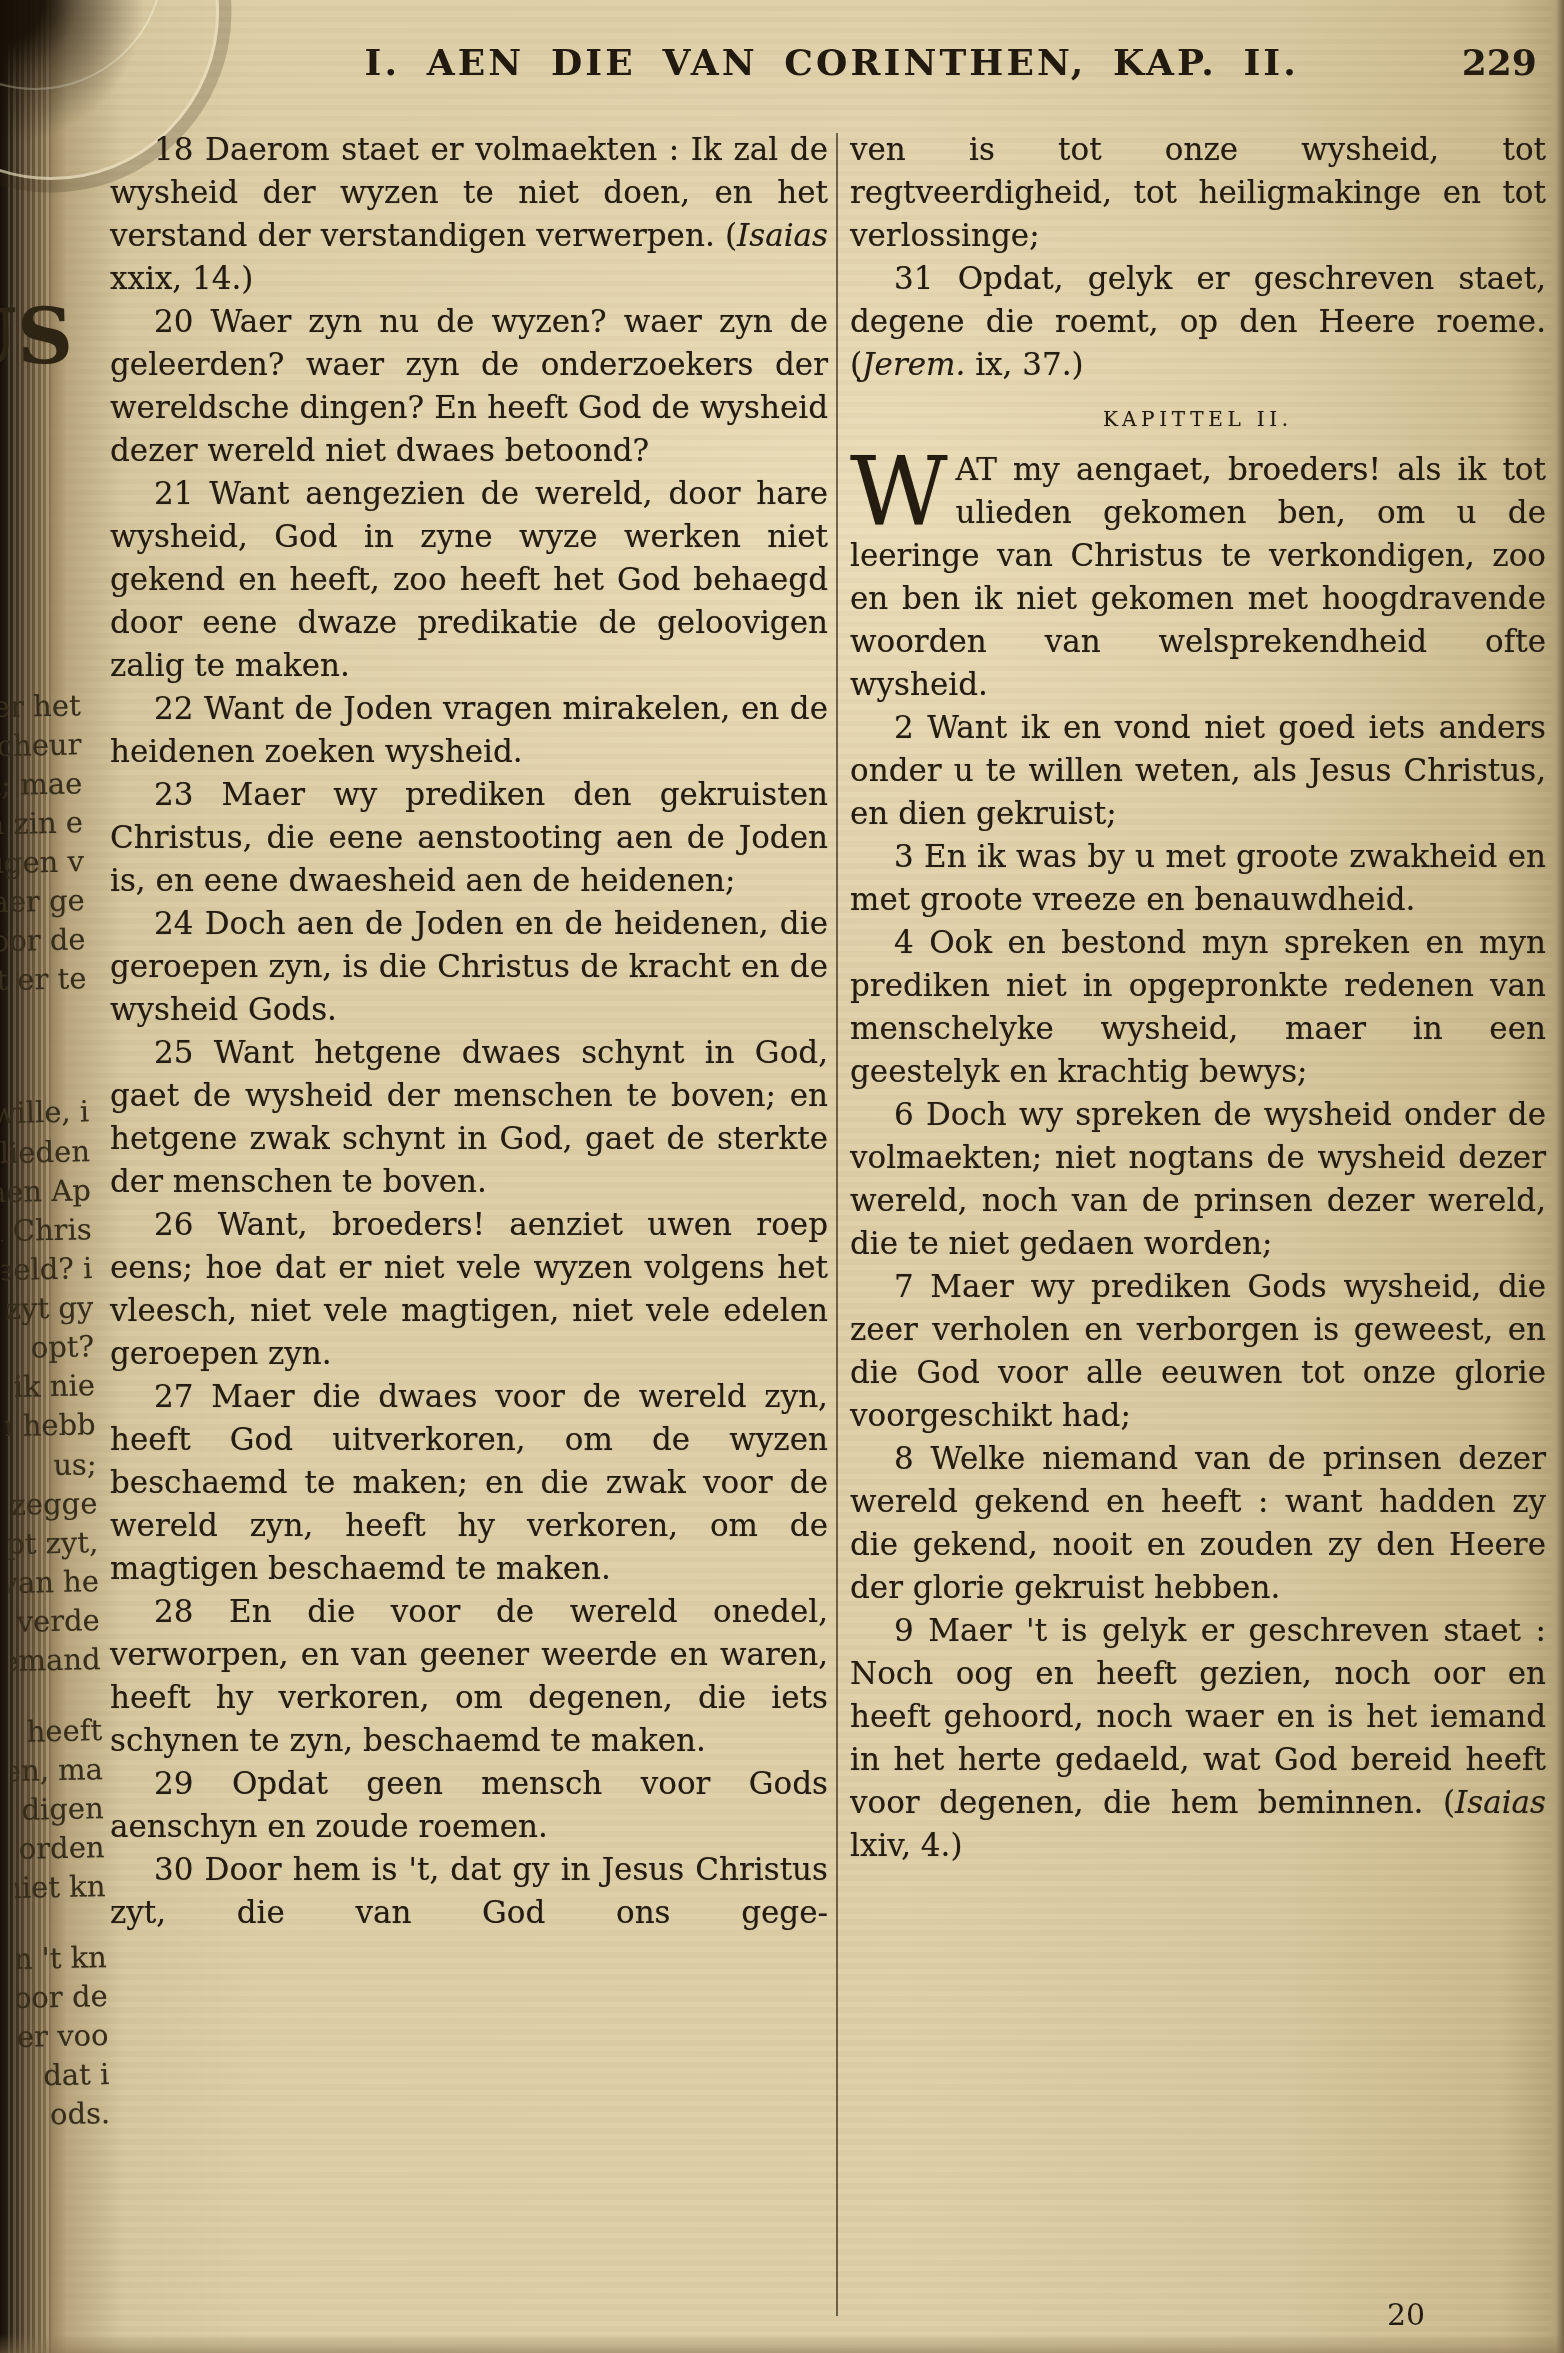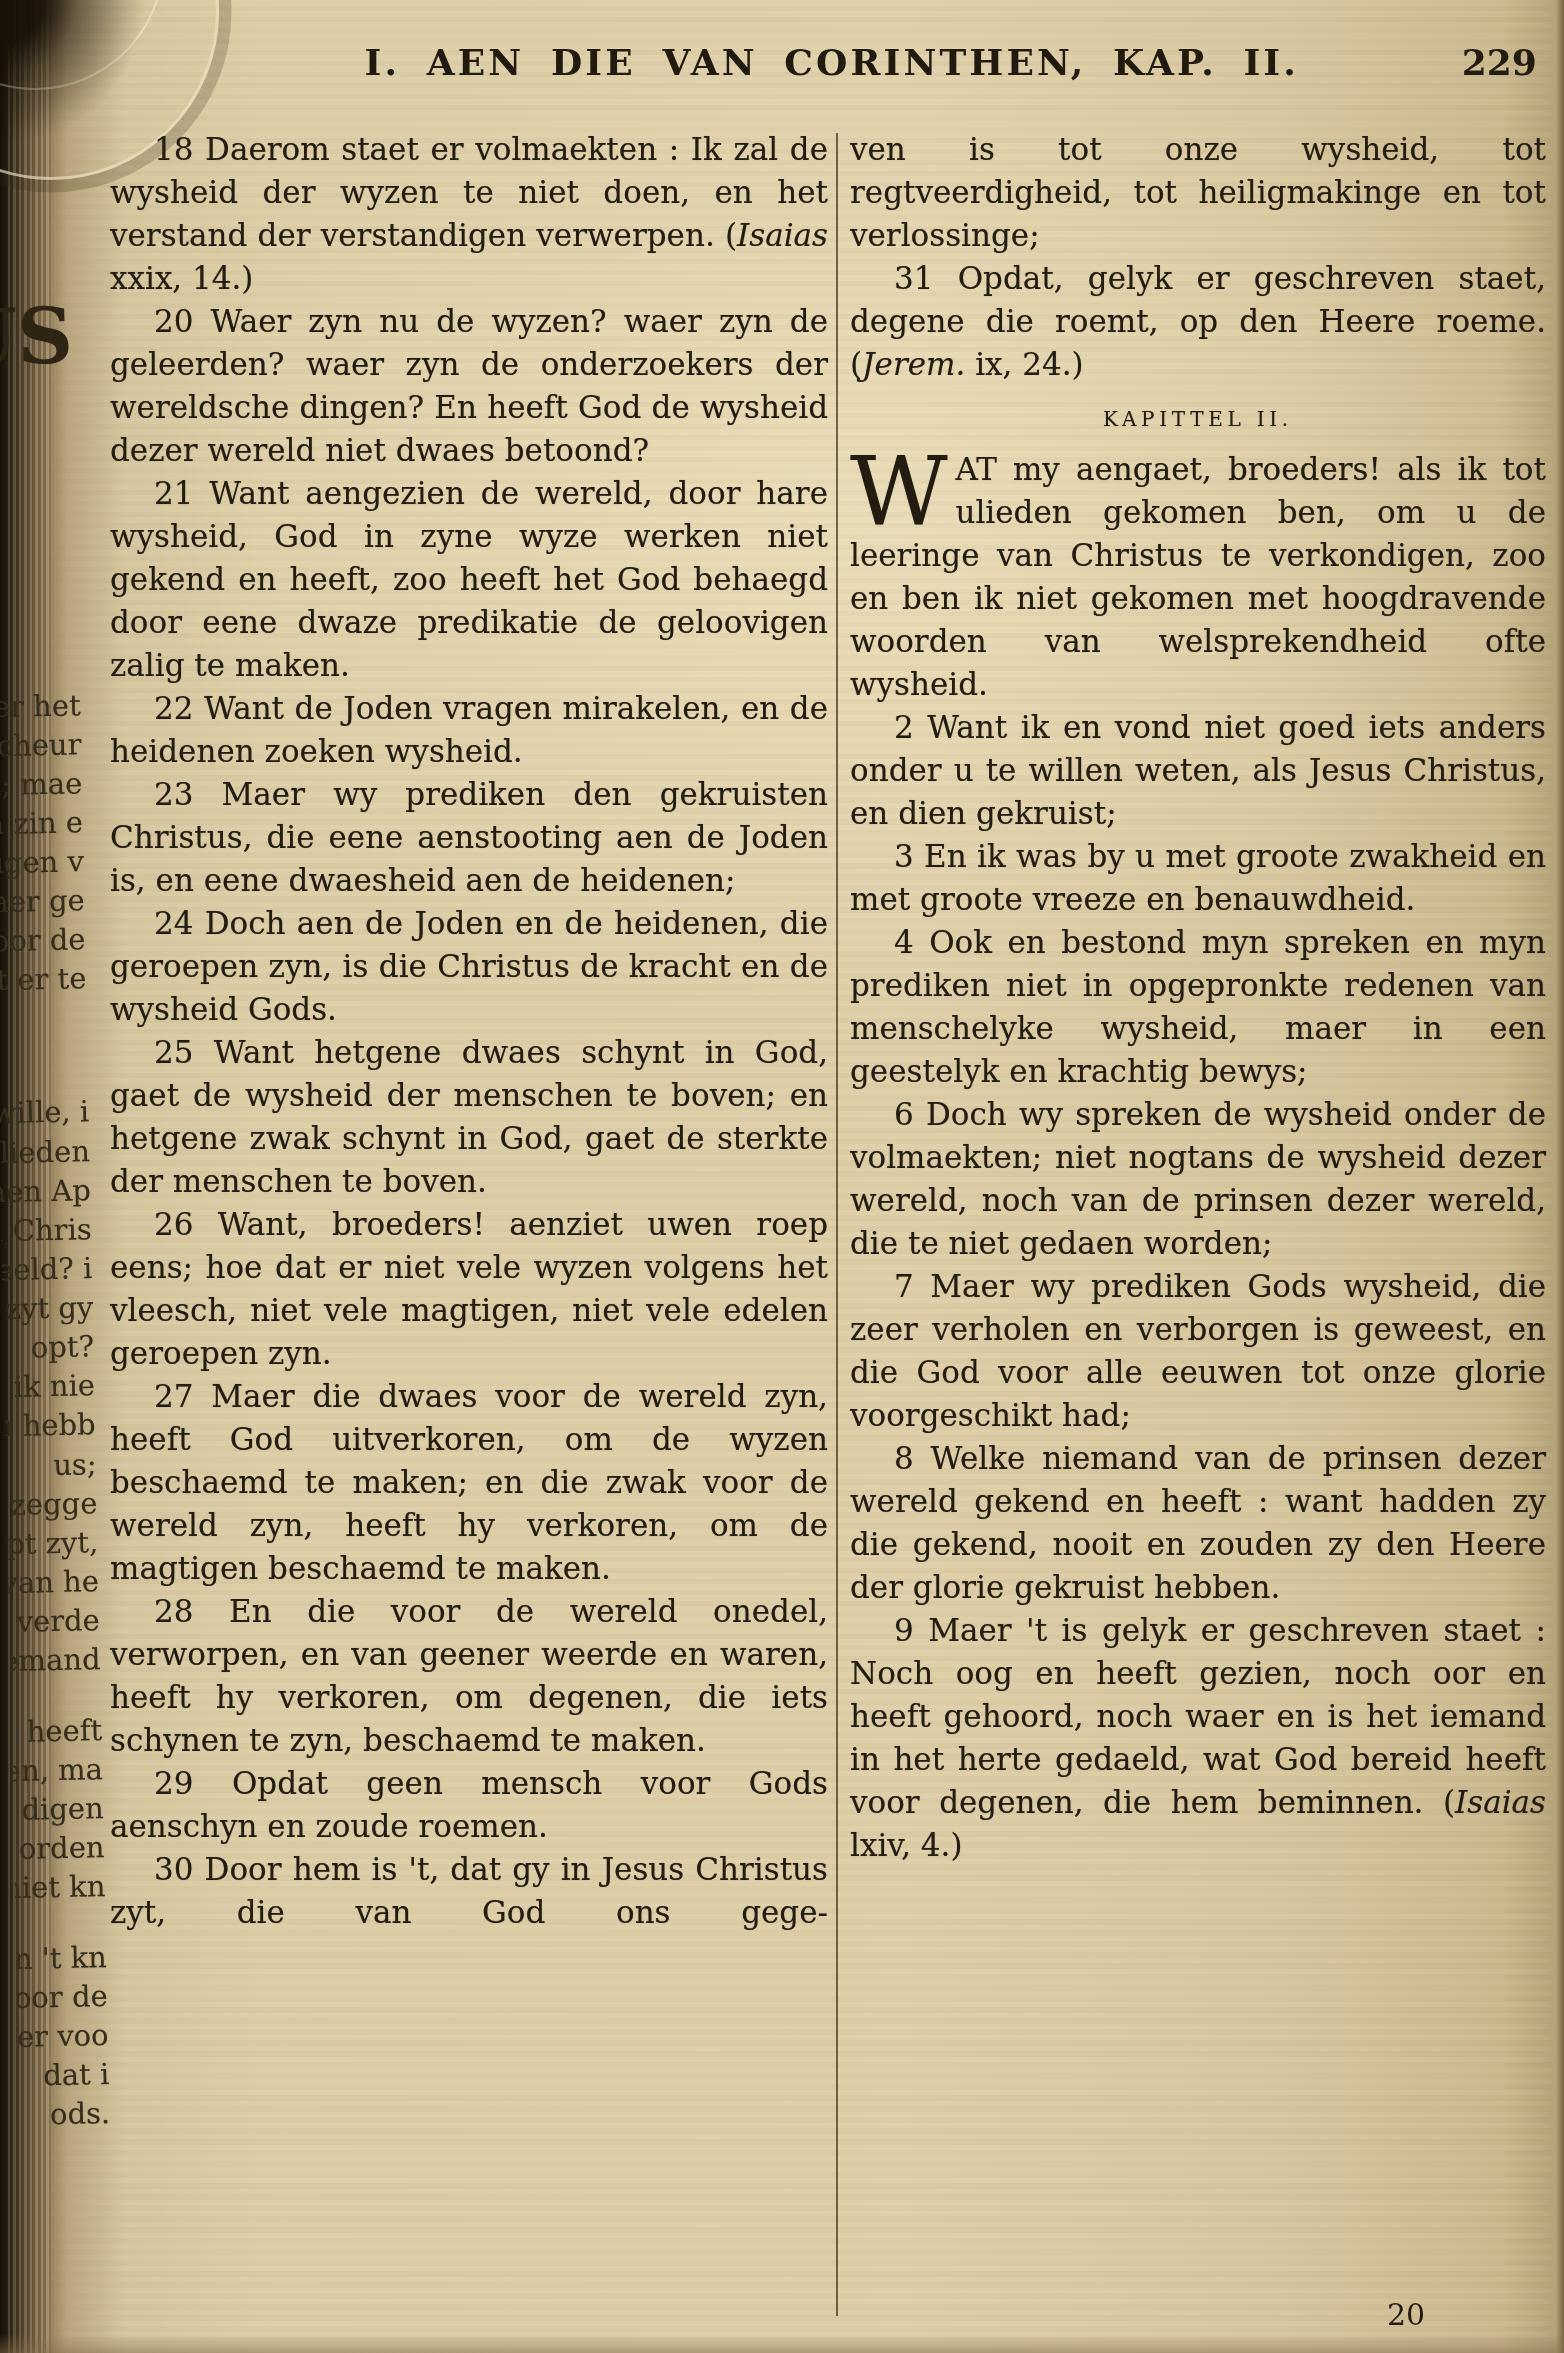--- a/index.html
+++ b/index.html
@@ -124,21 +124,21 @@
       <p class="block verse"><span class="vnum">25 </span><span>Want hetgene dwaes schynt in God, gaet de wysheid der menschen te boven; en hetgene zwak schynt in God, gaet de sterkte der menschen te boven.</span></p>
       <p class="block verse"><span class="vnum">26 </span><span>Want, broeders! aenziet uwen roep eens; hoe dat er niet vele wyzen volgens het vleesch, niet vele magtigen, niet vele edelen geroepen zyn.</span></p>
       <p class="block verse"><span class="vnum">27 </span><span>Maer die dwaes voor de wereld zyn, heeft God uitverkoren, om de wyzen beschaemd te maken; en die zwak voor de wereld zyn, heeft hy verkoren, om de magtigen beschaemd te maken.</span></p>
       <p class="block verse"><span class="vnum">28 </span><span>En die voor de wereld onedel, verworpen, en van geener weerde en waren, heeft hy verkoren, om degenen, die iets schynen te zyn, beschaemd te maken.</span></p>
       <p class="block verse"><span class="vnum">29 </span><span>Opdat geen mensch voor Gods aenschyn en zoude roemen.</span></p>
       <p class="block verse justify-last"><span class="vnum">30 </span><span>Door hem is 't, dat gy in Jesus Christus zyt, die van God ons gege-</span></p>
     </div>
   <div class="col-rule"></div>
   <div class="col col-right" id="col-right">
       <p class="block cont"><span>ven is tot onze wysheid, tot regtveerdigheid, tot heiligmakinge en tot verlossinge;</span></p>
-      <p class="block verse"><span class="vnum">31 </span><span>Opdat, gelyk er geschreven staet, degene die roemt, op den Heere roeme. (</span><span class="it">Jerem.</span><span> ix, 24.)</span></p>
+      <p class="block verse"><span class="vnum">31 </span><span>Opdat, gelyk er geschreven staet, degene die roemt, op den Heere roeme. (</span><span class="it">Jerem.</span><span> ix, 37.)</span></p>
       <p class="block heading">KAPITTEL II.</p>
       <p class="block dropcap-p"><span class="dropcap">W</span><span>AT my aengaet, broeders! als ik tot ulieden gekomen ben, om u de leeringe van Christus te verkondigen, zoo en ben ik niet gekomen met hoogdravende woorden van welsprekendheid ofte wysheid.</span></p>
       <p class="block verse"><span class="vnum">2 </span><span>Want ik en vond niet goed iets anders onder u te willen weten, als Jesus Christus, en dien gekruist;</span></p>
       <p class="block verse"><span class="vnum">3 </span><span>En ik was by u met groote zwakheid en met groote vreeze en benauwdheid.</span></p>
       <p class="block verse"><span class="vnum">4 </span><span>Ook en bestond myn spreken en myn prediken niet in opgepronkte redenen van menschelyke wysheid, maer in een geestelyk en krachtig bewys;</span></p>
       <p class="block verse"><span class="vnum">6 </span><span>Doch wy spreken de wysheid onder de volmaekten; niet nogtans de wysheid dezer wereld, noch van de prinsen dezer wereld, die te niet gedaen worden;</span></p>
       <p class="block verse"><span class="vnum">7 </span><span>Maer wy prediken Gods wysheid, die zeer verholen en verborgen is geweest, en die God voor alle eeuwen tot onze glorie voorgeschikt had;</span></p>
       <p class="block verse"><span class="vnum">8 </span><span>Welke niemand van de prinsen dezer wereld gekend en heeft : want hadden zy die gekend, nooit en zouden zy den Heere der glorie gekruist hebben.</span></p>
       <p class="block verse"><span class="vnum">9 </span><span>Maer 't is gelyk er geschreven staet : Noch oog en heeft gezien, noch oor en heeft gehoord, noch waer en is het iemand in het herte gedaeld, wat God bereid heeft voor degenen, die hem beminnen. (</span><span class="it">Isaias</span><span> lxiv, 4.)</span></p>
     </div>

